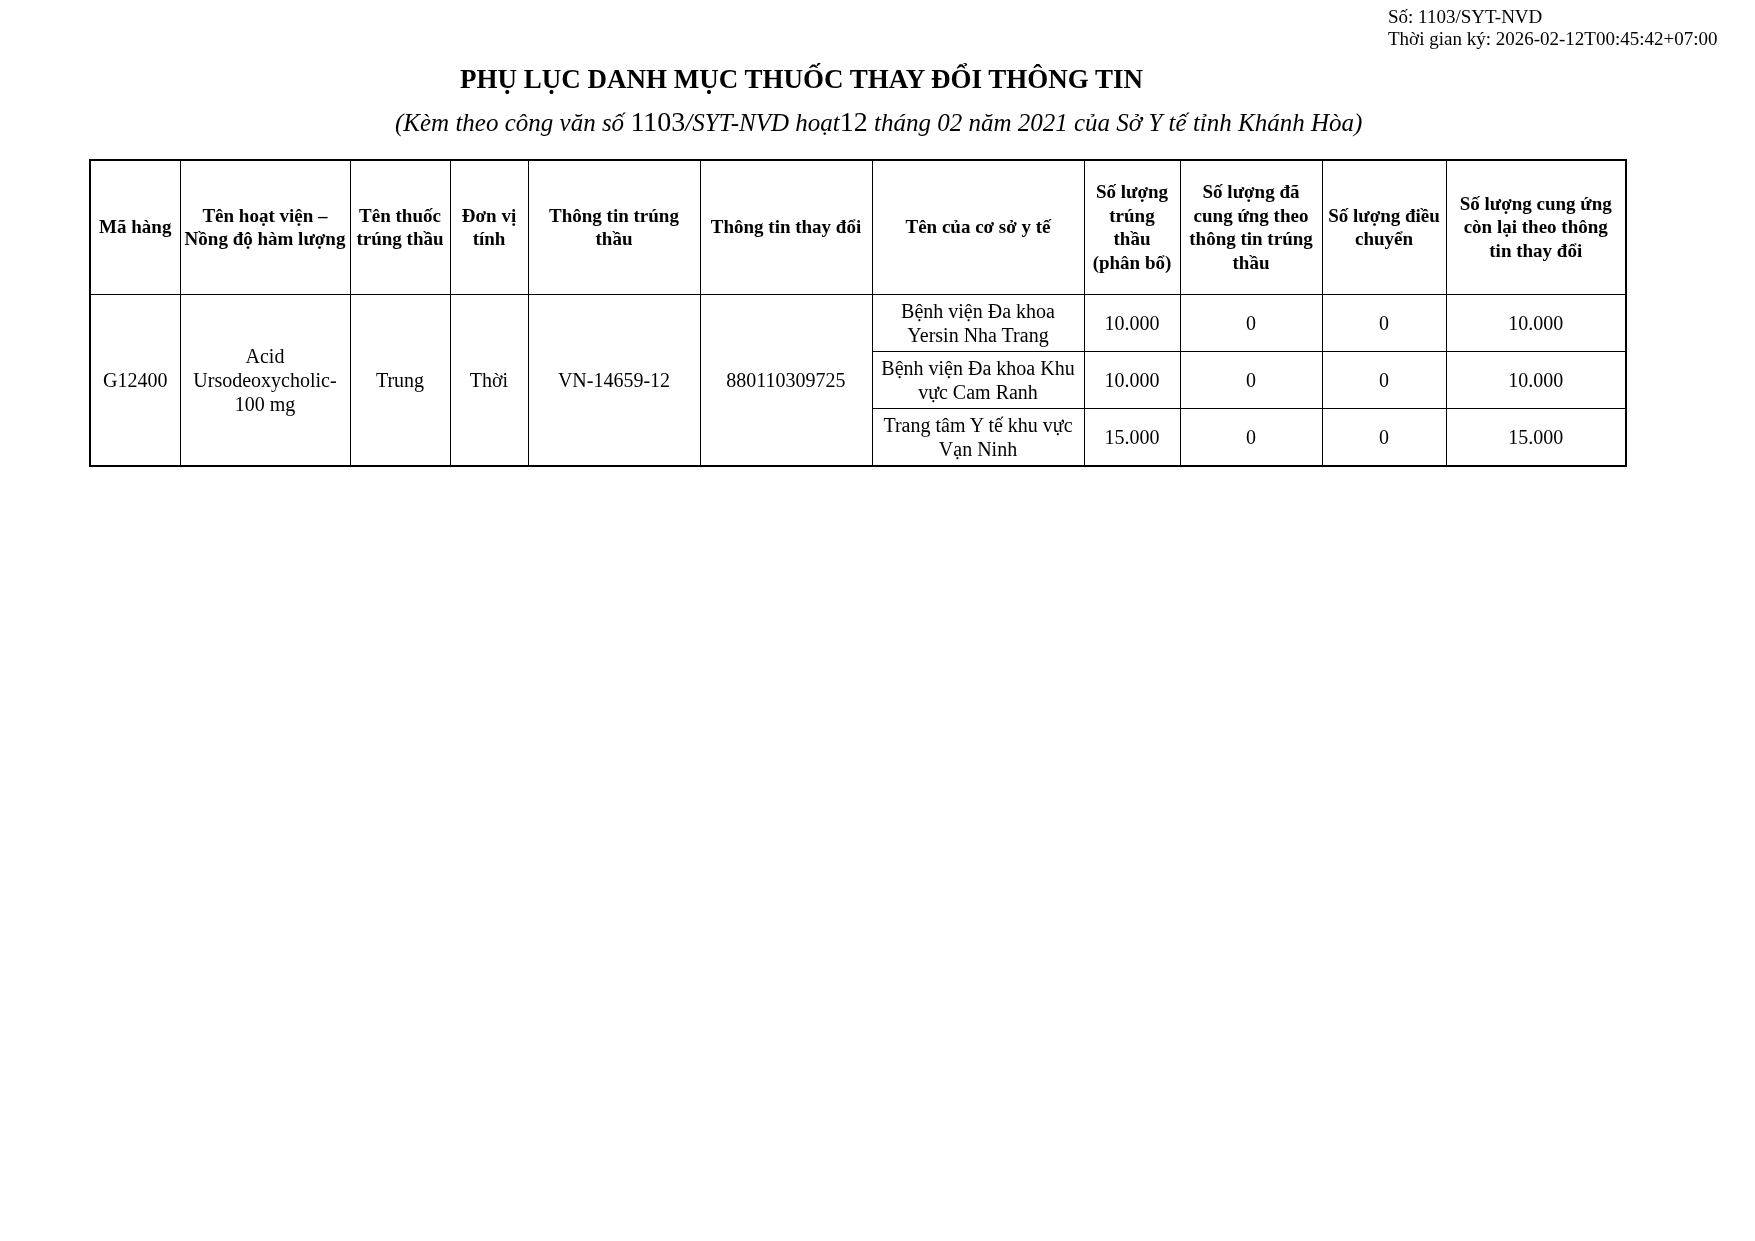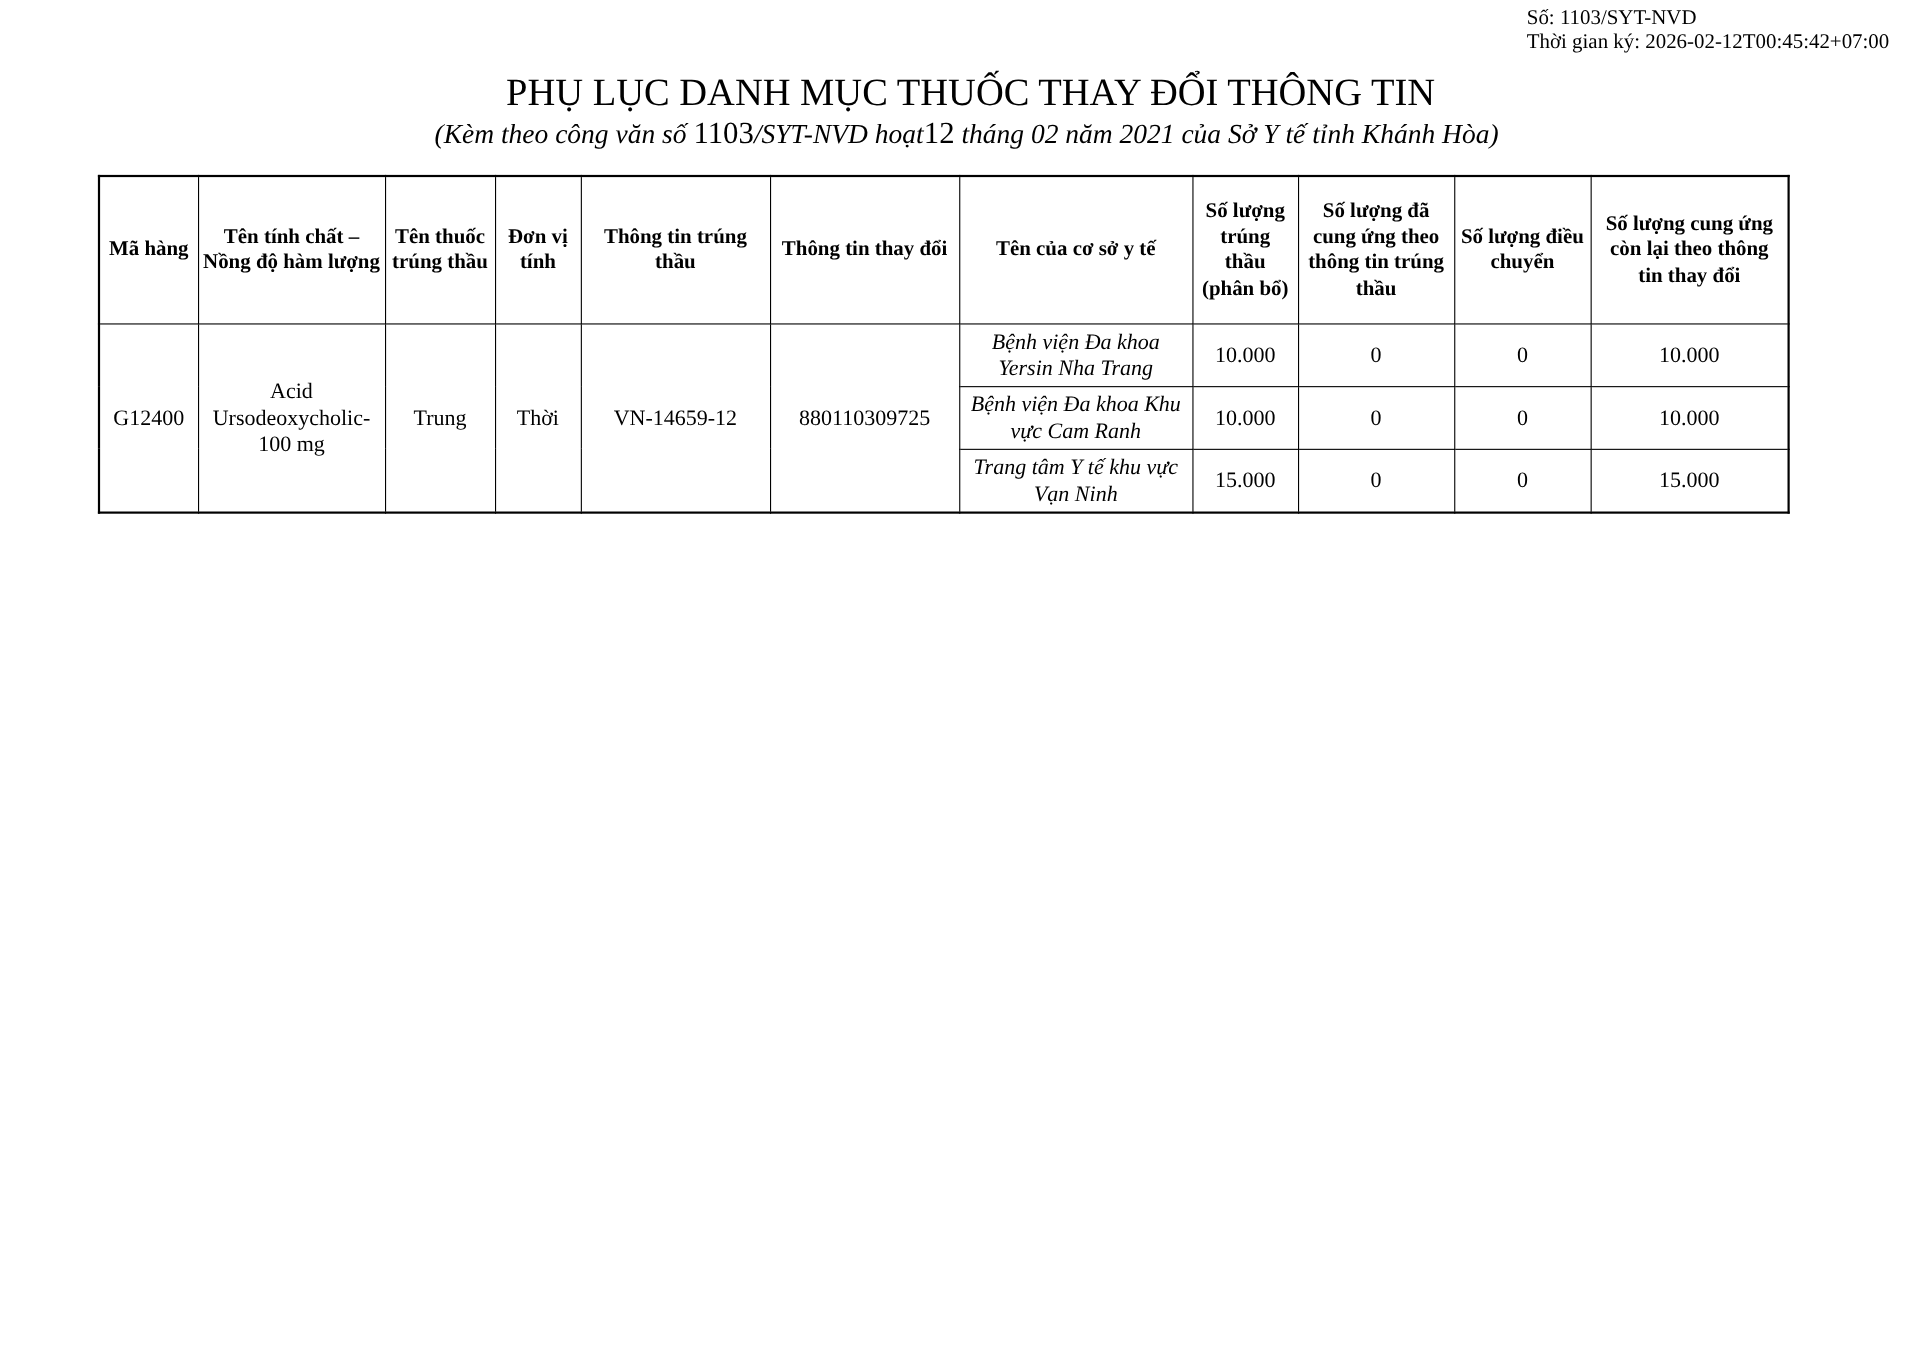--- a/index.html
+++ b/index.html
@@ -22,22 +22,22 @@
     line-height: 22px;
     white-space: nowrap;
     margin-left: 16px;
   }
 
   
   .doc-title {
     position: absolute;
     left: 460px;
     top: 64px;
-    font-size: 35px;
-    font-weight: normal;
+    font-size: 27px;
+    font-weight: bold;
     white-space: nowrap;
     letter-spacing: 0px;
   }
   .doc-subtitle {
     position: absolute;
     left: 395px;
     top: 106px;
     font-size: 25px;
     font-style: italic;
     white-space: nowrap;
@@ -70,21 +70,21 @@
     font-weight: bold;
     line-height: 1.25;
   }
   table.main-table td {
     font-size: 20px;
     line-height: 1.2;
   }
   tr.header-row   { height: 134px; }
   tr.data-row     { height: 57px; }
   tr.data-row-last{ height: 58px; }
-  td.facility-name { padding: 2px 12px; font-style: italic; }
+  td.facility-name { padding: 2px 12px; }
 </style>
 </head>
 <body>
 
 <div class="corner-meta">
   <div>Số: 1103/SYT-NVD</div>
   <div>Thời gian ký: 2026-02-12T00:45:42+07:00</div>
 </div>
 
 <div class="doc-title">PHỤ LỤC DANH MỤC THUỐC THAY ĐỔI THÔNG TIN</div>
@@ -101,21 +101,21 @@
     <col style="width:172px">
     <col style="width:212px">
     <col style="width:96px">
     <col style="width:142px">
     <col style="width:124px">
     <col style="width:180px">
   </colgroup>
   <tbody>
     <tr class="header-row">
       <th>Mã hàng</th>
-      <th>Tên tính chất – Nồng độ hàm lượng</th>
+      <th>Tên hoạt viện – Nồng độ hàm lượng</th>
       <th>Tên thuốc trúng thầu</th>
       <th>Đơn vị tính</th>
       <th>Thông tin trúng thầu</th>
       <th>Thông tin thay đổi</th>
       <th>Tên của cơ sở y tế</th>
       <th>Số lượng trúng thầu (phân bổ)</th>
       <th>Số lượng đã cung ứng theo thông tin trúng thầu</th>
       <th>Số lượng điều chuyển</th>
       <th>Số lượng cung ứng còn lại theo thông tin thay đổi</th>
     </tr>

